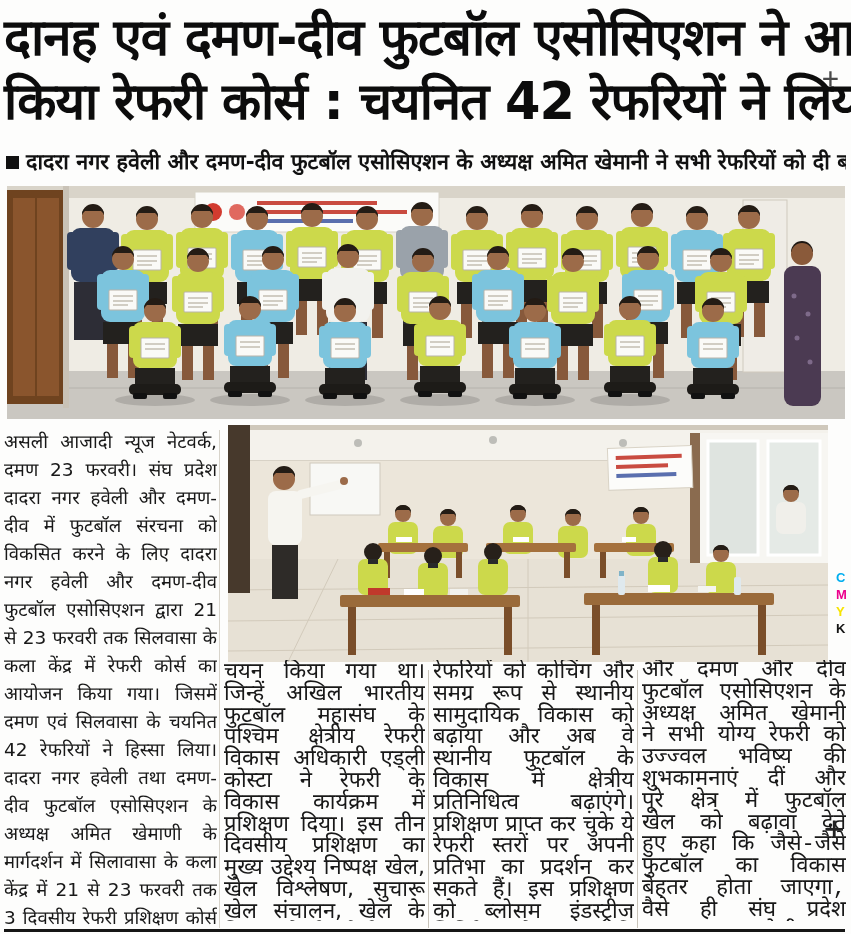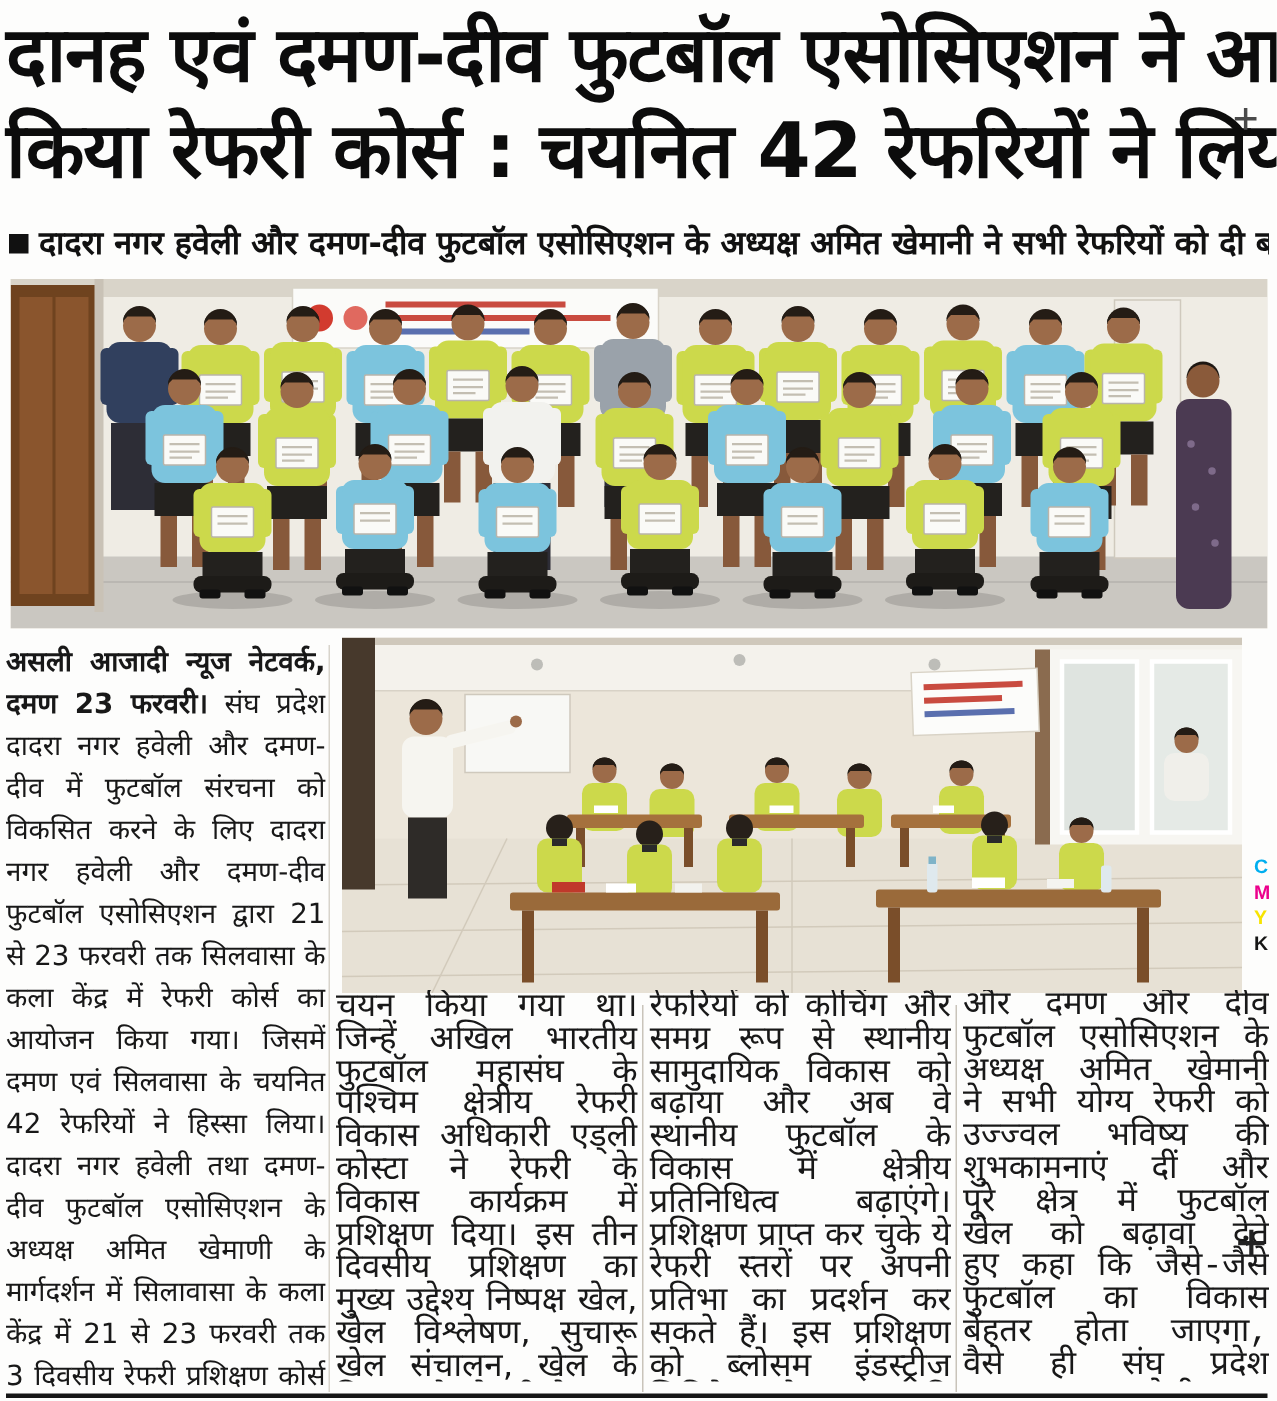--- a/index.html
+++ b/index.html
@@ -26,21 +26,21 @@
   .photo svg { display:block; width:100%; height:100%; }
 
   
   .col { position:absolute; color:#181818; text-align:justify; overflow:hidden; }
   .col p { text-align:justify; }
   .col1 { left:4px; top:428px; width:213px; height:500px; font-size:18.5px; line-height:28px; }
   .bcol { top:660px; width:201px; height:261px; font-size:22px; line-height:21.8px; }
   .col2 { left:224px; }
   .col3 { left:433px; }
   .col4 { left:642px; width:204px;font-family:Liberation Mono, monospace; }
-  .dateline { font-weight:700; }
+  .dateline { font-weight:400; }
 
   
   .vline { position:absolute; top:670px; width:1px; height:258px; background:#c9c4ba; }
   .v1 { left:219px; top:430px; height:498px; background:#d8d4cb; }
   .v2 { left:428px; }
   .v3 { left:637px; }
   .bottom-rule { position:absolute; left:4px; top:929px; width:841px; height:3px; background:#161616; }
 
   
   .cmyk { position:absolute; left:836px; top:570px; display:flex; flex-direction:column; gap:1px; font-size:13px; font-weight:700; line-height:16px; font-family:"Liberation Sans",sans-serif; }

